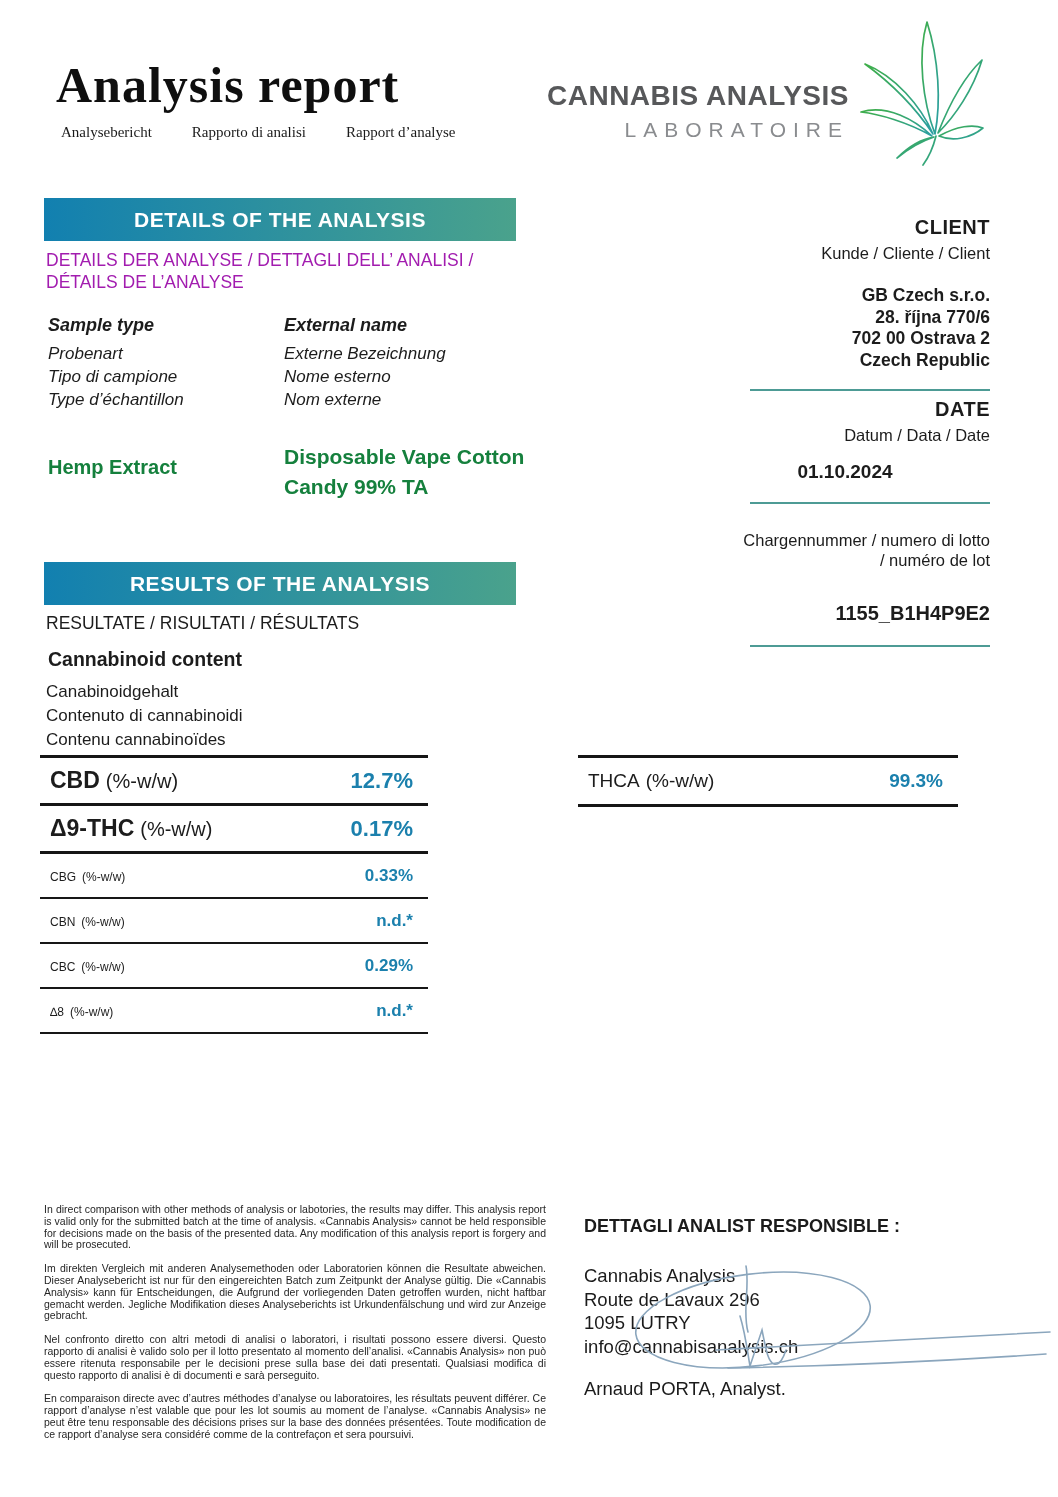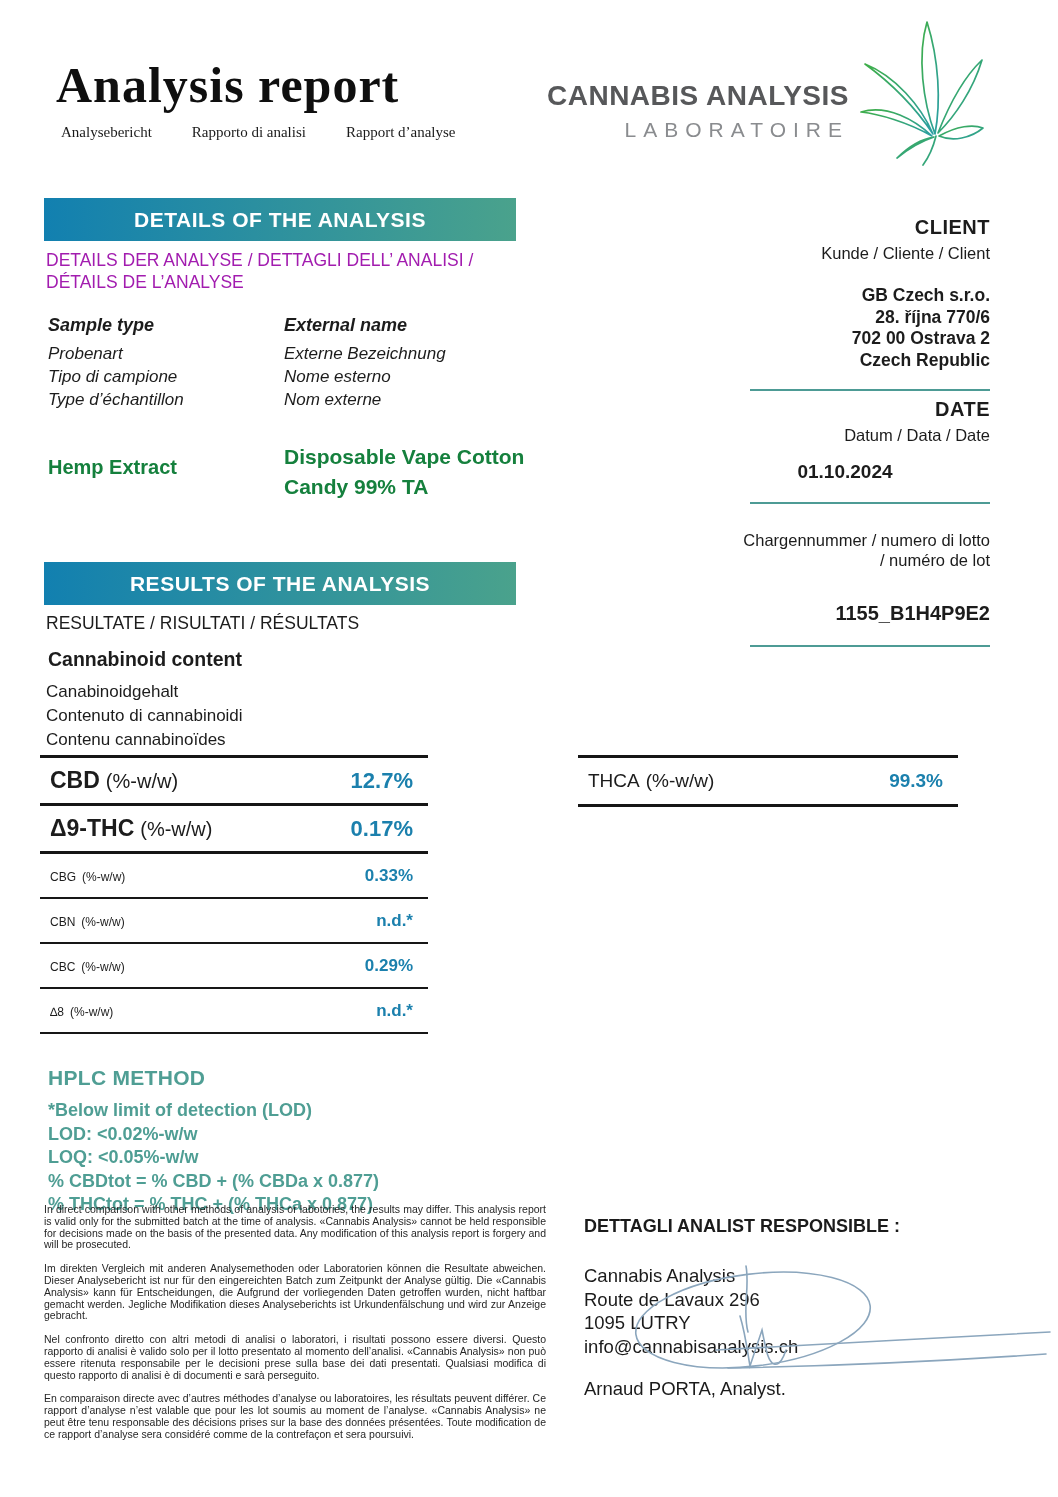--- a/index.html
+++ b/index.html
@@ -207,28 +207,20 @@
     </div>
   </div>
 
   <div class="table-right">
     <div class="trow">
       <span class="tlabel"><span class="tcompound">THCA</span><span class="tunit">(%-w/w)</span></span>
       <span class="tvalue">99.3%</span>
     </div>
   </div>
 
-  <div class="method">
-    <div class="method-title">HPLC METHOD</div>
-    <div class="method-line">*Below limit of detection (LOD)</div>
-    <div class="method-line">LOD: &lt;0.02%-w/w</div>
-    <div class="method-line">LOQ: &lt;0.05%-w/w</div>
-    <div class="method-line">% CBDtot = % CBD + (% CBDa x 0.877)</div>
-    <div class="method-line">% THCtot = % THC + (% THCa x 0.877)</div>
-  </div>
 
   <div class="disclaimers">
     <p>In direct comparison with other methods of analysis or labotories, the results may differ. This analysis report is valid only for the submitted batch at the time of analysis. «Cannabis Analysis» cannot be held responsible for decisions made on the basis of the presented data. Any modification of this analysis report is forgery and will be prosecuted.</p>
     <p>Im direkten Vergleich mit anderen Analysemethoden oder Laboratorien können die Resultate abweichen. Dieser Analysebericht ist nur für den eingereichten Batch zum Zeitpunkt der Analyse gültig. Die «Cannabis Analysis» kann für Entscheidungen, die Aufgrund der vorliegenden Daten getroffen wurden, nicht haftbar gemacht werden. Jegliche Modifikation dieses Analyseberichts ist Urkundenfälschung und wird zur Anzeige gebracht.</p>
     <p>Nel confronto diretto con altri metodi di analisi o laboratori, i risultati possono essere diversi. Questo rapporto di analisi è valido solo per il lotto presentato al momento dell’analisi. «Cannabis Analysis» non può essere ritenuta responsabile per le decisioni prese sulla base dei dati presentati. Qualsiasi modifica di questo rapporto di analisi è di documenti e sarà perseguito.</p>
     <p>En comparaison directe avec d’autres méthodes d’analyse ou laboratoires, les résultats peuvent différer. Ce rapport d’analyse n’est valable que pour les lot soumis au moment de l’analyse. «Cannabis Analysis» ne peut être tenu responsable des décisions prises sur la base des données présentées. Toute modification de ce rapport d’analyse sera considéré comme de la contrefaçon et sera poursuivi.</p>
   </div>
 
   <div class="analyst">
     <div class="analyst-header">DETTAGLI ANALIST RESPONSIBLE :</div>

